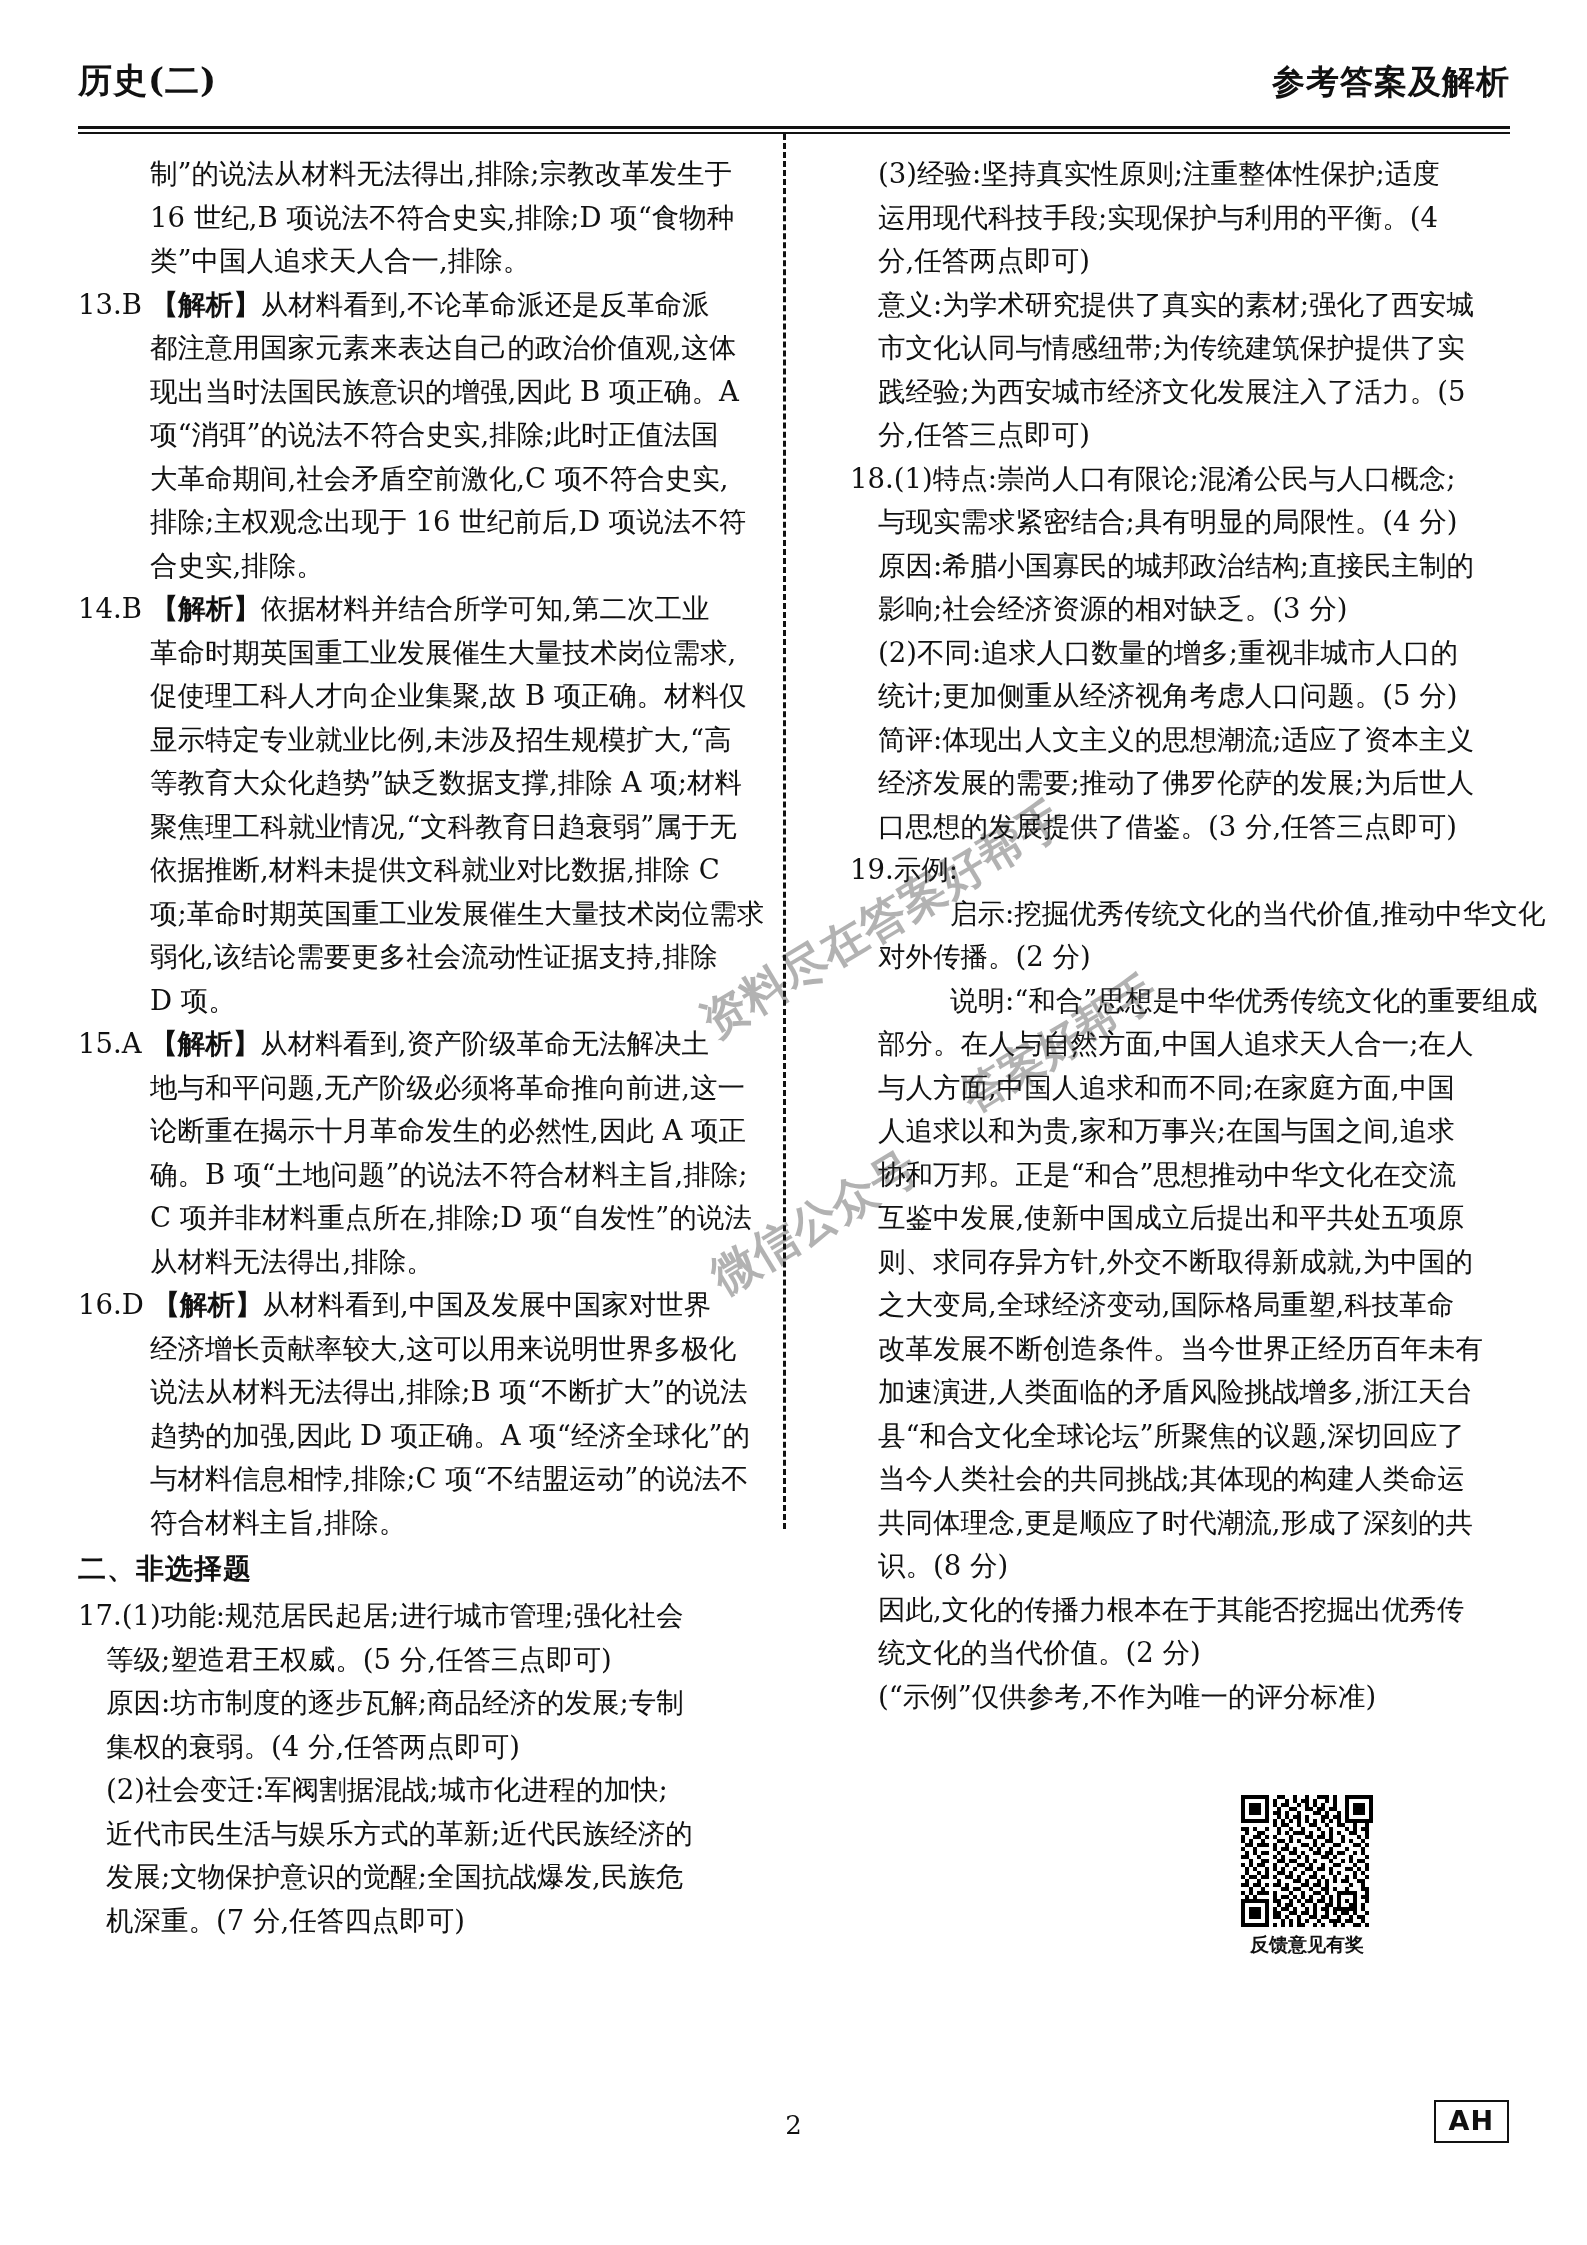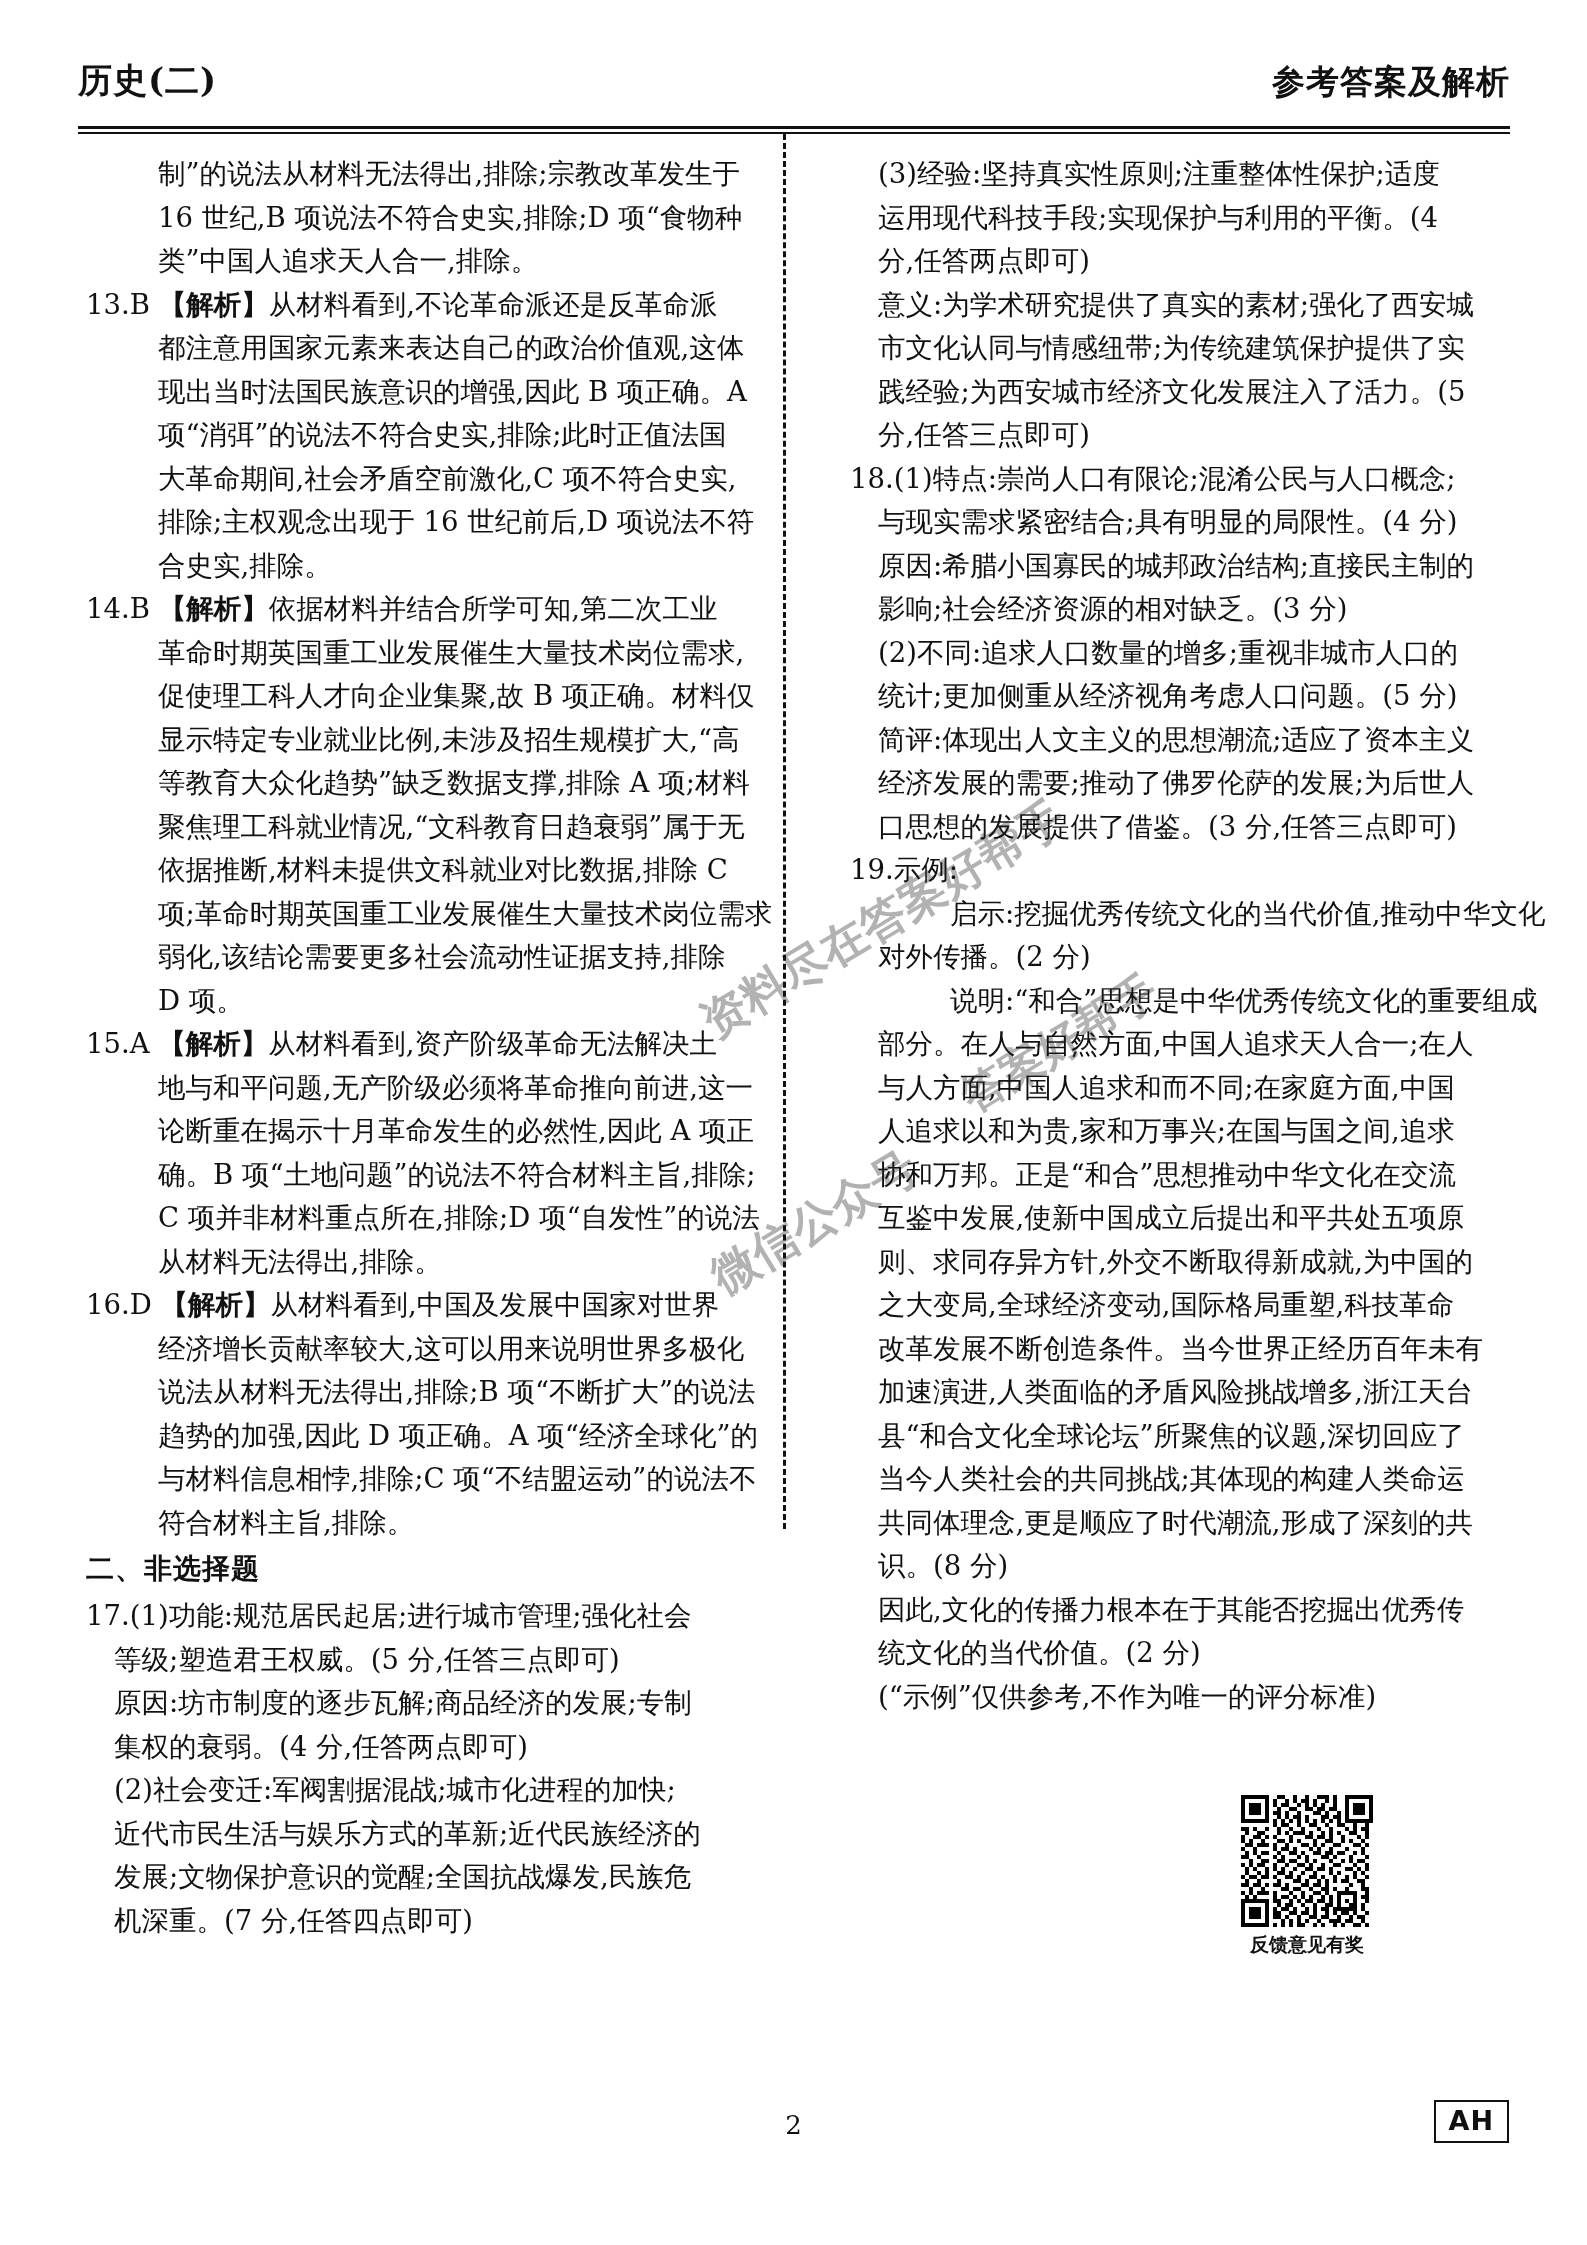--- a/index.html
+++ b/index.html
@@ -20,21 +20,21 @@
     position:absolute;right:0;top:2px;font-size:33px;font-weight:700;
     letter-spacing:1px;
   }
   .rule{position:absolute;left:78px;top:126px;width:1432px;}
   .rule .r1{height:3px;background:#111;}
   .rule .r2{height:2px;background:#111;margin-top:3px;}
 
   
   .cols{position:absolute;left:78px;top:152px;width:1432px;height:1380px;}
   .col{position:absolute;top:0;width:660px;}
-  .col-left{left:8px;}
+  .col-left{left:0;}
   .col-right{left:772px;}
   .divider{
     position:absolute;left:705px;top:-18px;width:0;height:1395px;
     border-left:3px dashed #111;
   }
 
   
   .blk{margin:0 0 0 0;}
   .line{
     font-size:27.5px;line-height:43.5px;white-space:pre;

